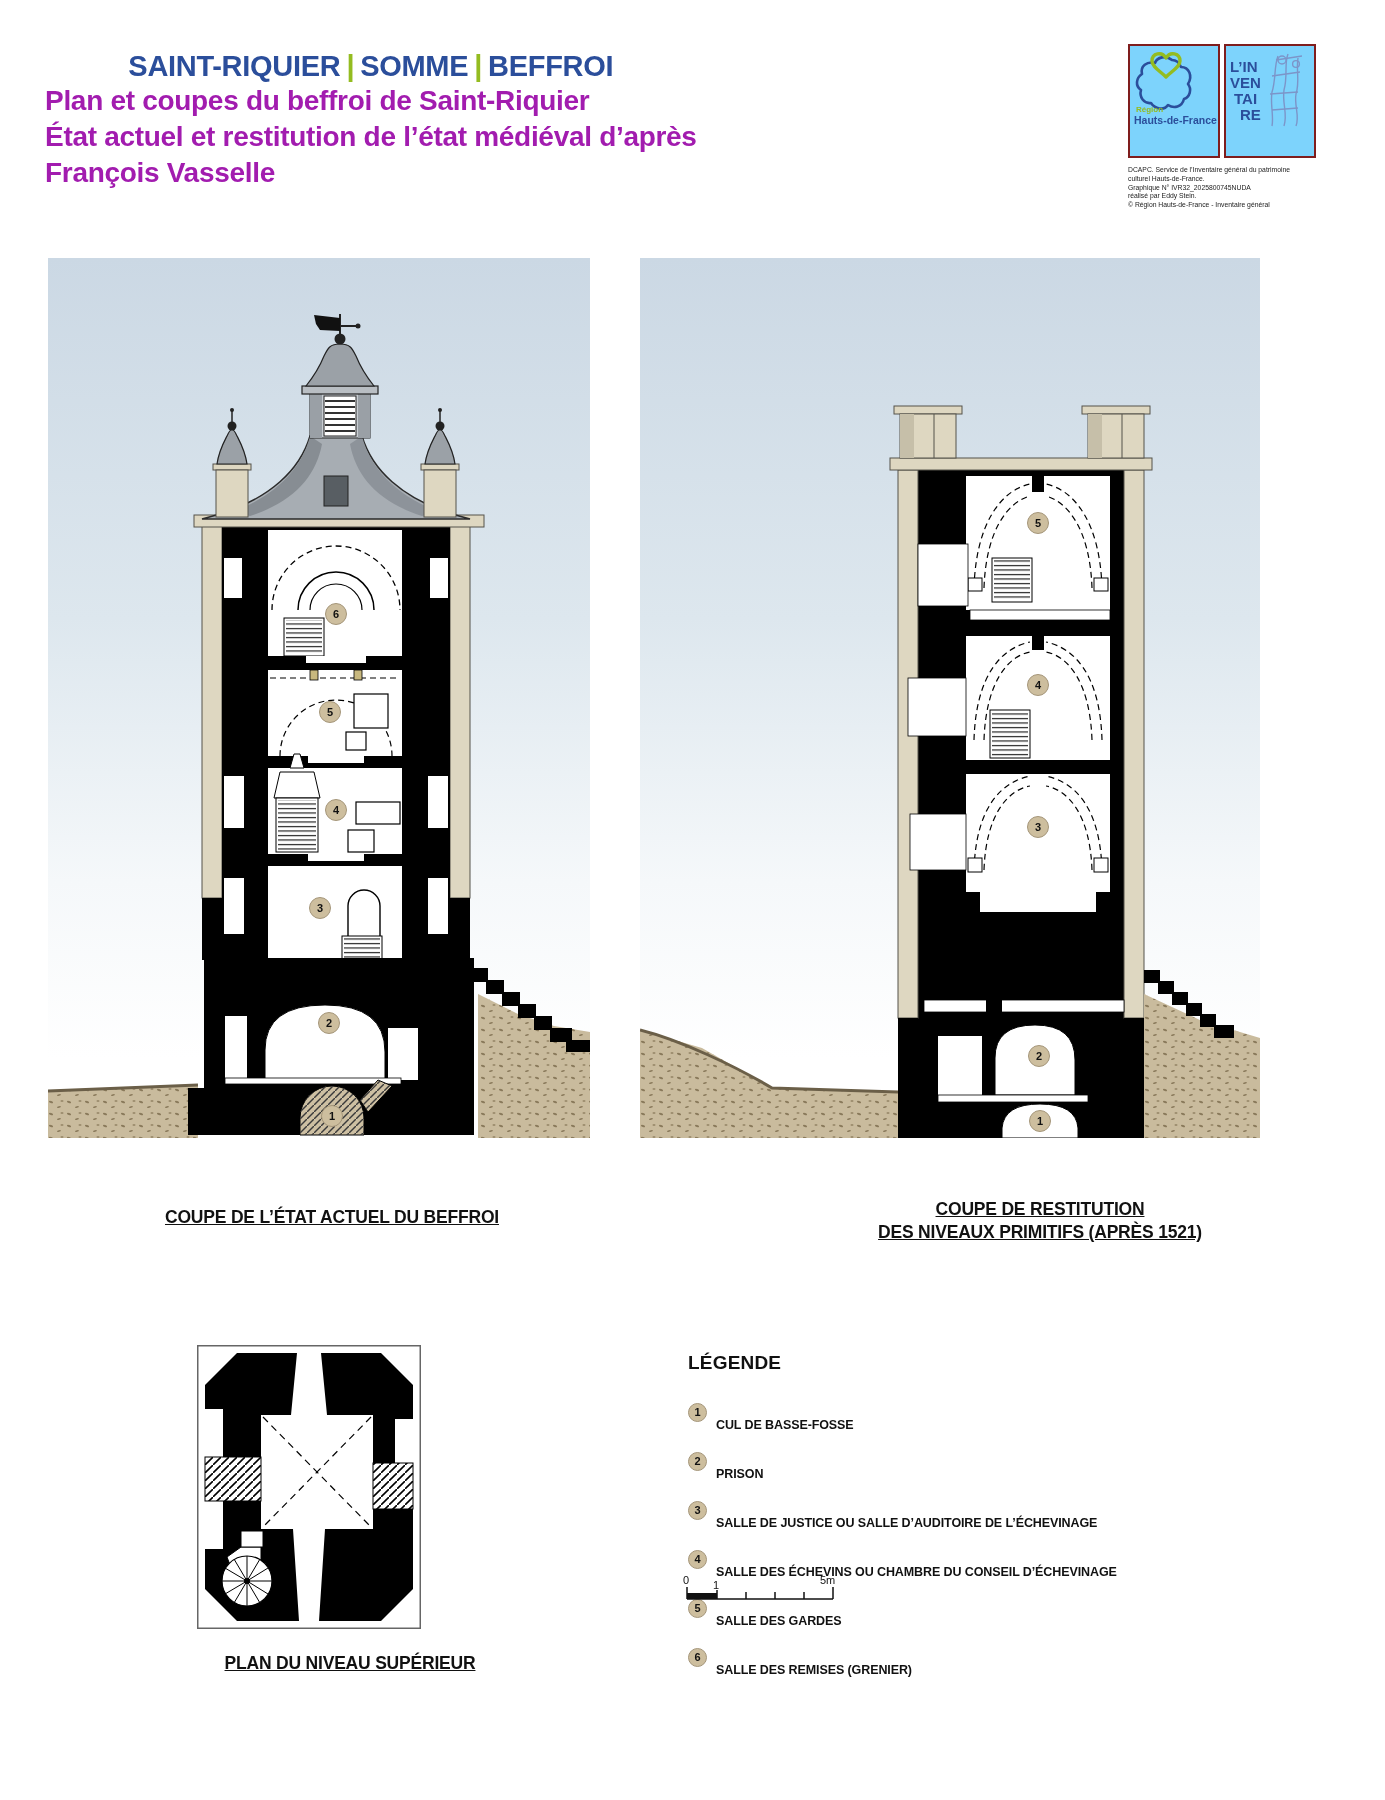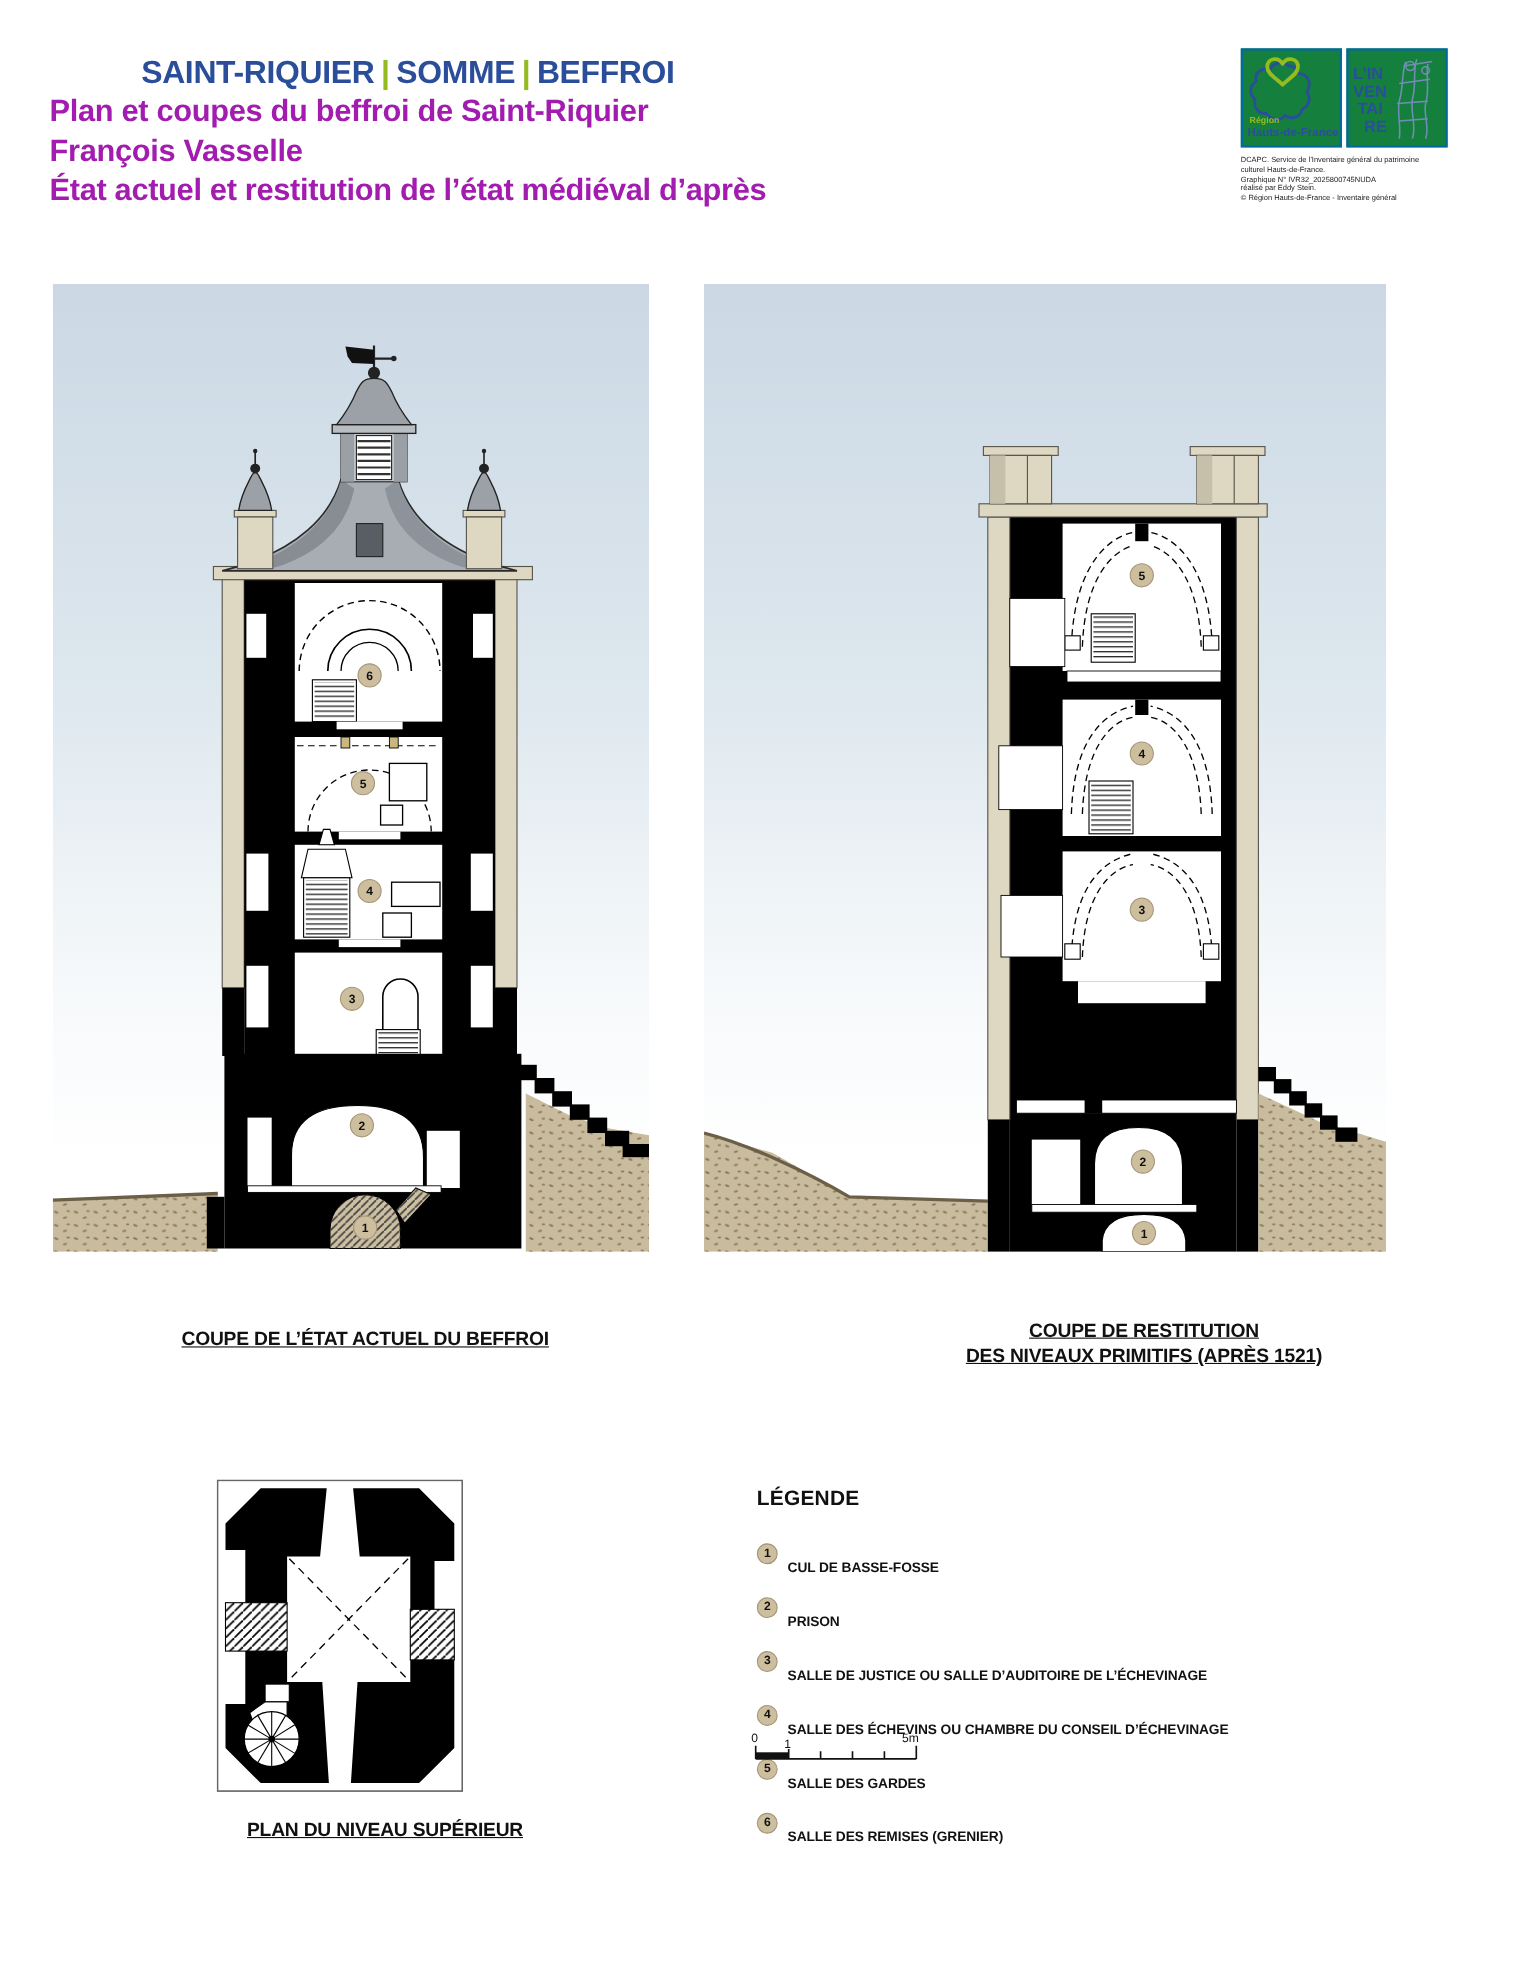--- a/index.html
+++ b/index.html
@@ -5,21 +5,21 @@
   html,body{margin:0;padding:0;background:#ffffff;}
   .poster{position:relative;width:1385px;height:1800px;background:#fff;
           font-family:"Liberation Sans",sans-serif;overflow:hidden;}
   .abs{position:absolute;}
   
   .title-line1{font-size:29px;font-weight:bold;color:#2b4e9b;letter-spacing:-0.3px;white-space:nowrap;text-align:center;}
   .title-line1 .sep{color:#94bc20;font-weight:bold;padding:0 6px;}
   .subtitle{font-size:28px;font-weight:bold;color:#a21caf;letter-spacing:-0.3px;line-height:36px;white-space:nowrap;}
   
   .logo-row{display:flex;gap:4px;}
-  .logo-box{width:92px;height:90px;border:2px solid #0369a1;background:#15803d;box-sizing:border-box;position:relative;}
+  .logo-box{width:92px;height:114px;border:2px solid #7f1d1d;background:#7dd3fc;box-sizing:border-box;position:relative;}
   .credits{font-size:6.8px;line-height:8.8px;color:#222;width:210px;margin-top:8px;}
   .credits div{white-space:nowrap;}
   
   .caption{font-size:17.5px;font-weight:bold;color:#111;letter-spacing:-0.2px;text-align:center;line-height:23px;text-decoration:underline;}
   .legend-title{font-size:19px;font-weight:bold;color:#111;letter-spacing:0.2px;}
   .legend-item{display:flex;align-items:center;margin-bottom:9px;}
   .legend-badge{width:17px;height:17px;border-radius:50%;background:#cdbe9e;border:1px solid #a5967a;
      color:#111;font-size:11px;font-weight:bold;display:flex;align-items:center;justify-content:center;
      margin-right:9px;flex:0 0 auto;}
   .legend-label{font-size:12.5px;font-weight:bold;color:#111;letter-spacing:-0.1px;white-space:nowrap;margin-top:26px;}
@@ -29,22 +29,22 @@
 </head>
 <body>
 
 <div class="poster">
 
   <header class="abs" style="left:45px;top:50px;">
     <div class="title-line1">
       <span>SAINT-RIQUIER</span><span class="sep">|</span><span>SOMME</span><span class="sep">|</span><span>BEFFROI</span>
     </div>
     <div class="subtitle">Plan et coupes du beffroi de Saint-Riquier</div>
+    <div class="subtitle">État actuel et restitution de l’état médiéval d’après</div>
     <div class="subtitle">François Vasselle</div>
-    <div class="subtitle">État actuel et restitution de l’état médiéval d’après</div>
   </header>
 
   <div class="abs" style="left:1128px;top:44px;width:210px;">
     <div class="logo-row">
       <div class="logo-box">
         <svg width="88" height="86" viewBox="0 0 88 86">
           <path d="M42,14 C36,9 27,11 25,17 C17,15 10,20 12,28 C6,32 5,40 11,44 C9,51 14,58 21,57 C25,63 34,65 38,59 C44,63 52,61 54,53 C60,51 62,43 58,38 C63,30 59,21 51,21 C49,16 46,14 42,14 Z" fill="none" stroke="#2b4e9b" stroke-width="2.6" stroke-linejoin="round"></path>
           <path d="M36,12 C32,5 22,7 22,15 C22,21 30,25 36,31 C42,25 50,21 50,15 C50,7 40,5 36,12 Z" fill="none" stroke="#94bc20" stroke-width="3.4" stroke-linejoin="round"></path>
           <text x="6" y="66" font-size="8" font-weight="bold" fill="#94bc20">Région</text>
           <text x="4" y="78" font-size="10.5" font-weight="bold" fill="#2b4e9b">Hauts-de-France</text>

